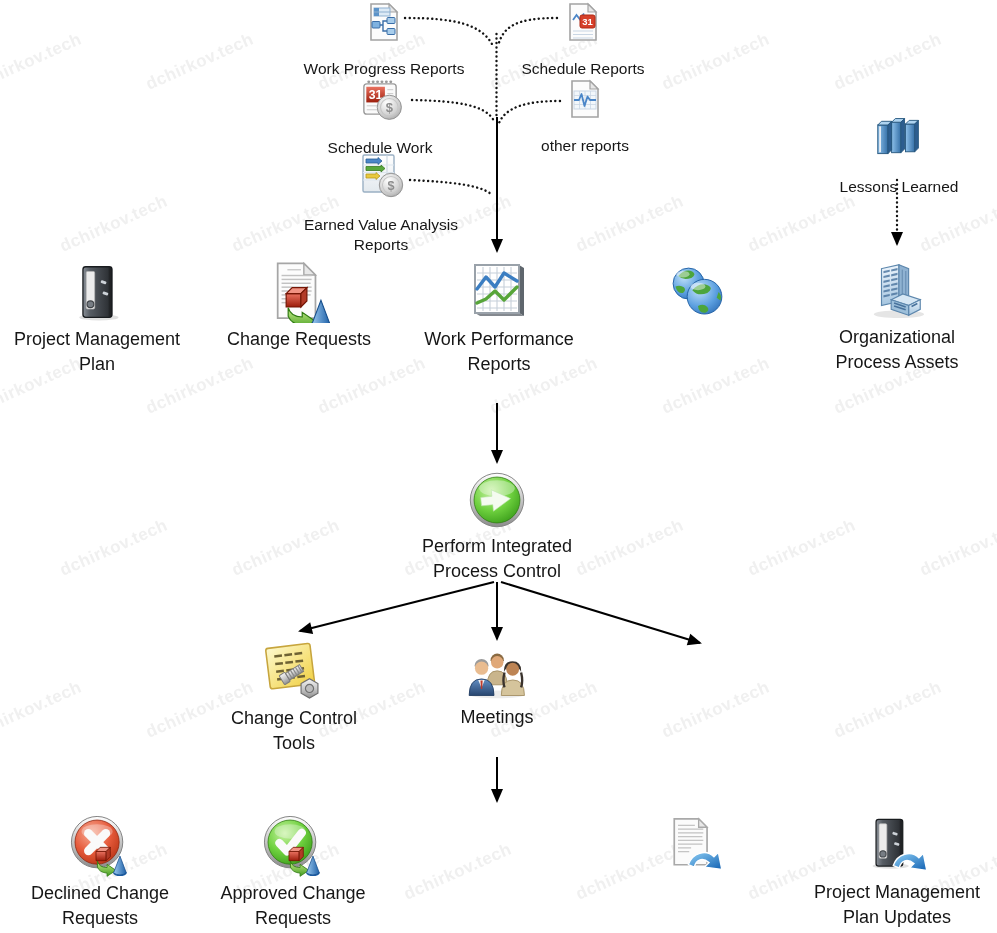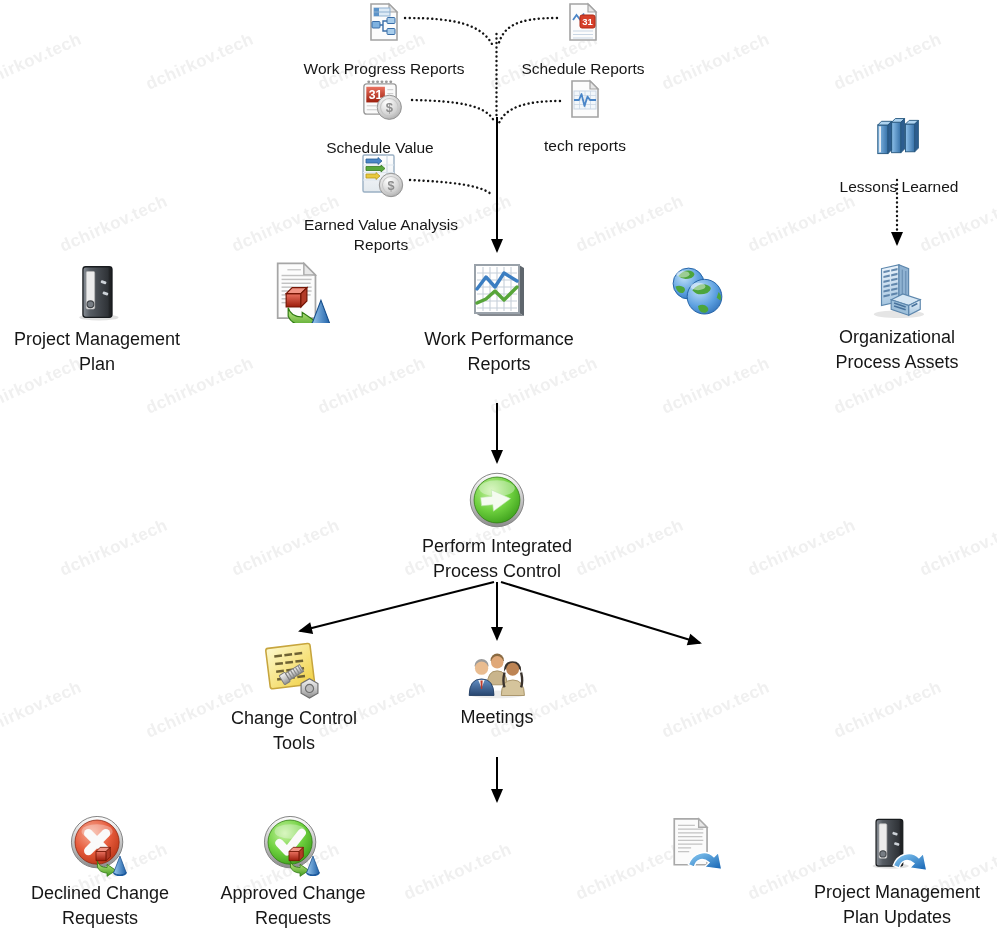--- a/index.html
+++ b/index.html
@@ -266,41 +266,41 @@
         <g stroke="#c9c9c9" stroke-width="1">
             <line x1="30" y1="14" x2="36" y2="14"></line>
             <line x1="30" y1="18" x2="36" y2="18"></line>
             <line x1="30" y1="22" x2="36" y2="22"></line>
             <line x1="9" y1="30.5" x2="25" y2="30.5"></line>
             <line x1="9" y1="34.5" x2="20" y2="34.5"></line>
           </g>
         <use href="#defCoin" transform="translate(32,32) scale(0.95)"></use>
       </svg>
     </div>
-    <div class="label-sm">Schedule Value</div>
+    <div class="label-sm">Schedule Work</div>
   </div>
 
   <div class="node" style="left:470px;top:79px;width:230px">
     <div class="icon" style="height:40px">
       <svg width="40" height="40" viewBox="0 0 40 40">
         <path d="M7 2 H25 L33 10 V38 H7 Z" fill="#fcfcfc" stroke="#a3a3a3" stroke-width="1.6"></path>
         <path d="M25 2 V10 H33 Z" fill="#e7e7e7" stroke="#a3a3a3" stroke-width="1.2"></path>
         <rect x="9" y="12" width="22" height="18" fill="#f2f7fb" stroke="#c9d6e4" stroke-width="1"></rect>
         <g stroke="#c9d6e4" stroke-width="0.8">
             <line x1="9" y1="16.5" x2="31" y2="16.5"></line>
             <line x1="9" y1="21" x2="31" y2="21"></line>
             <line x1="9" y1="25.5" x2="31" y2="25.5"></line>
             <line x1="14.5" y1="12" x2="14.5" y2="30"></line>
             <line x1="20" y1="12" x2="20" y2="30"></line>
             <line x1="25.5" y1="12" x2="25.5" y2="30"></line>
           </g>
         <polyline points="9,21 14,21 16.5,15 19.5,27 22.5,17.5 25,21 31,21" stroke="#4a86c8" stroke-width="1.8" fill="none" stroke-linejoin="round"></polyline>
       </svg>
     </div>
-    <div class="label-sm">tech reports</div>
+    <div class="label-sm">other reports</div>
   </div>
 
   <div class="node" style="left:266px;top:152px;width:230px">
     <div class="icon" style="height:46px">
       <svg width="46" height="46" viewBox="0 0 46 46">
         <rect x="5" y="3" width="31" height="37" rx="1.5" fill="url(#gPanel)" stroke="#9ab0c4" stroke-width="1.4"></rect>
         <line x1="29" y1="3" x2="29" y2="40" stroke="#c5d2dd" stroke-width="1"></line>
         <g stroke="#dde6ee" stroke-width="1">
             <line x1="5" y1="13" x2="36" y2="13"></line>
             <line x1="5" y1="20.5" x2="36" y2="20.5"></line>
@@ -358,20 +358,21 @@
           <line x1="14" y1="23" x2="44" y2="23"></line>
             <line x1="14" y1="27" x2="45" y2="27"></line>
           <line x1="14" y1="31" x2="45" y2="31"></line>
             <line x1="14" y1="35" x2="44" y2="35"></line>
           <line x1="14" y1="39" x2="20" y2="39"></line>
             <line x1="14" y1="43" x2="19" y2="43"></line>
         </g>
         <use href="#defCluster" transform="translate(16,24) scale(1.38)"></use>
       </svg>
     </div>
+    <div class="label">Change Requests</div>
   </div>
 
   <div class="node" style="left:384px;top:259px;width:230px">
     <div class="icon" style="height:64px">
       <svg width="64" height="64" viewBox="0 0 64 64">
         <polygon points="52,6 57,9 57,57 52,54" fill="#5f666d"></polygon>
         <polygon points="8,54 52,54 57,57 13,57" fill="#84898f"></polygon>
         <rect x="8" y="6" width="44" height="48" fill="#ffffff" stroke="#9aa2aa" stroke-width="2"></rect>
         <g stroke="#c6d0d9" stroke-width="1.1">
           <line x1="16" y1="8" x2="16" y2="52"></line>

